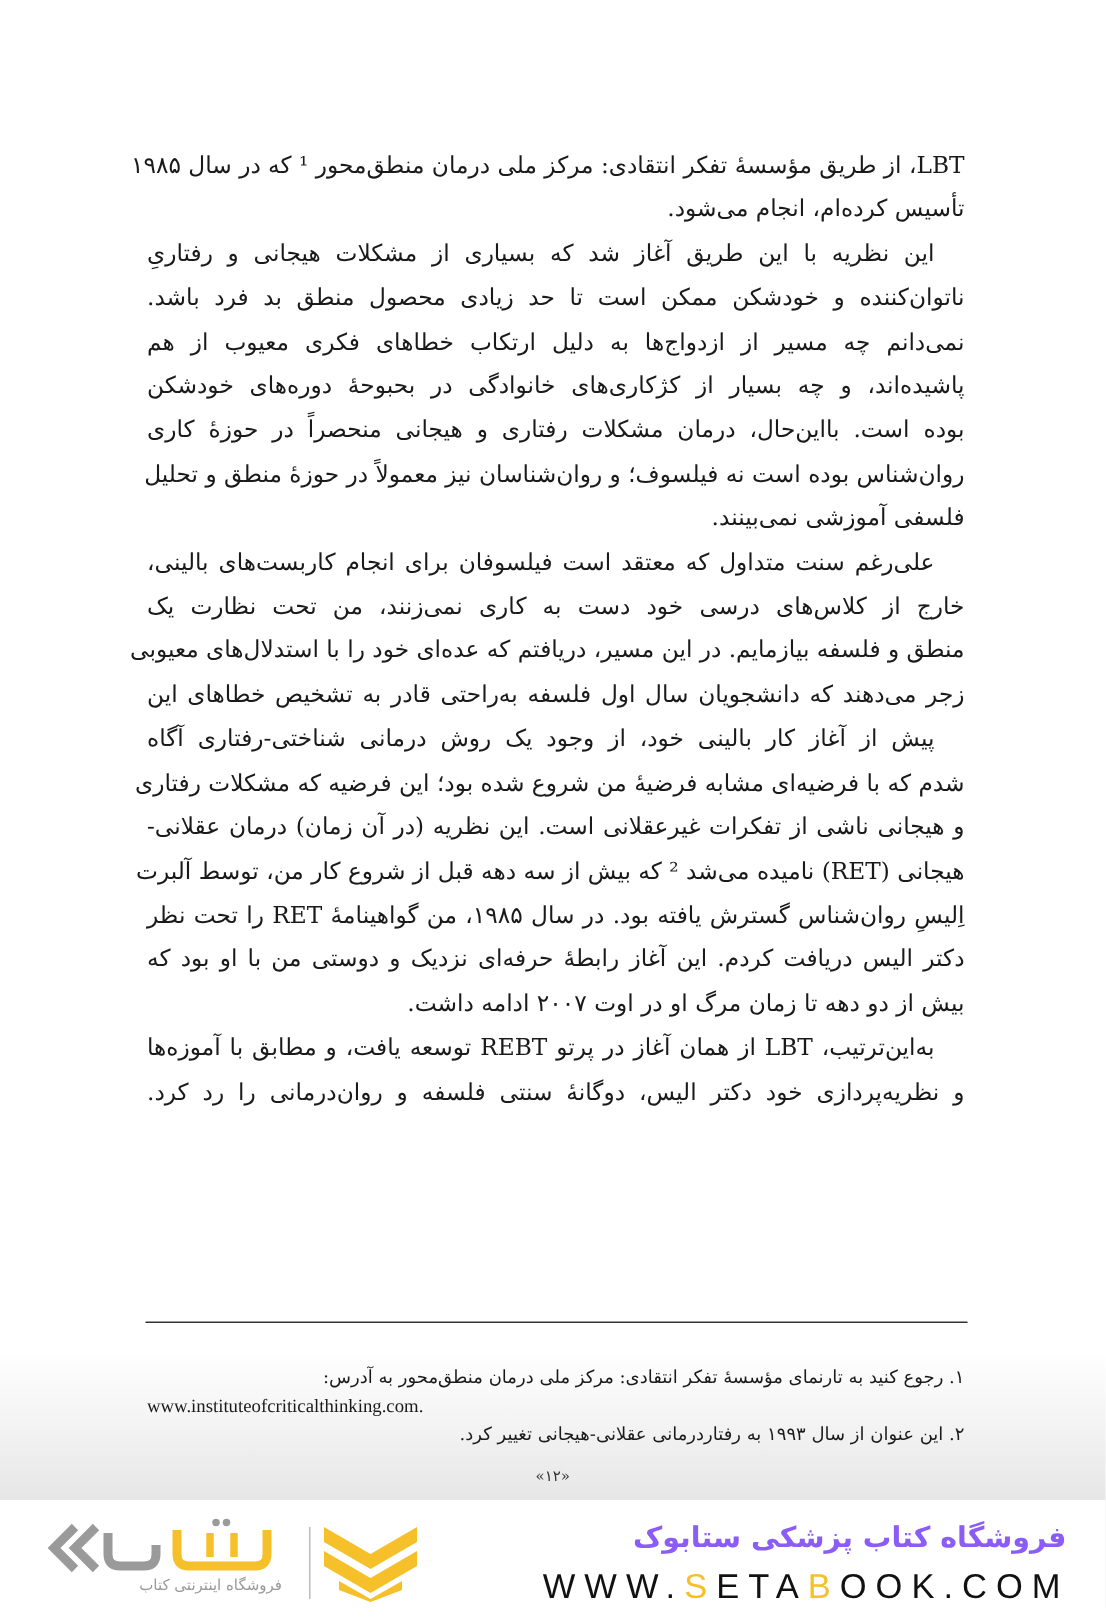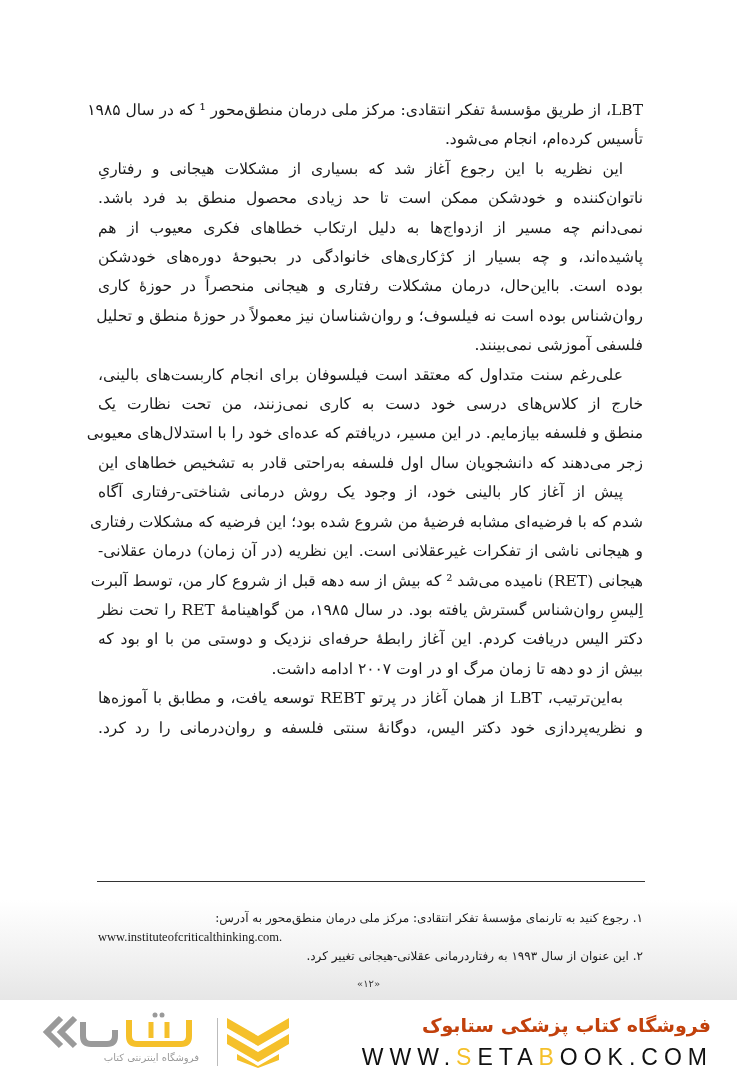--- a/index.html
+++ b/index.html
@@ -34,45 +34,45 @@
   .fn-url { direction: ltr; text-align: left; font-family: "Liberation Serif", serif; font-size: 12.5px; }
   .page-number {
     position: absolute; left: 0; width: 737px; top: 978px;
     text-align: center; font-size: 10px; color: #333; direction: rtl;
   }
   .banner {
     position: absolute; left: 0; top: 1000px; width: 737px; height: 80px; background: #ffffff;
   }
   .banner-title {
     position: absolute; right: 26px; top: 14px;
-    direction: rtl; font-family: "DejaVu Sans", sans-serif; font-size: 19px; color: #c2410c; font-weight: bold;
+    direction: rtl; font-family: "DejaVu Sans", sans-serif; font-size: 19px; color: #8b5cf6; font-weight: bold;
   }
   .banner-url {
     position: absolute; right: 24px; top: 44px;
     font-family: Liberation Sans, sans-serif; font-size: 23px; letter-spacing: 6px; color: #111;
   }
   .banner-url .accent { color: #f5c02a; }
-  .logo { position: absolute; left: 39px; top: 1012px; width: 250px; height: 58px; }
+  .logo { position: absolute; left: 28px; top: 1012px; width: 250px; height: 58px; }
   .logo-text-fa {
     position: absolute; left: 30px; top: 40px; width: 130px; text-align: right; direction: rtl;
     font-family: "DejaVu Sans", sans-serif; font-size: 10px; color: #999;
   }
   .logo-divider { position: absolute; left: 178px; top: 6px; width: 1px; height: 48px; background: #bbb; }
 </style>
 </head>
 <body>
 
 <div class="page">
   <div class="body-text">
     <div class="para">
       <span class="line">LBT، از طریق مؤسسهٔ تفکر انتقادی: مرکز ملی درمان منطق‌محور ¹ که در سال ۱۹۸۵</span>
       <span class="line last">تأسیس کرده‌ام، انجام می‌شود.</span>
     </div>
     <div class="para">
-      <span class="line indent">این نظریه با این رجوع آغاز شد که بسیاری از مشکلات هیجانی و رفتاریِ</span>
+      <span class="line indent">این نظریه با این طریق آغاز شد که بسیاری از مشکلات هیجانی و رفتاریِ</span>
       <span class="line">ناتوان‌کننده و خودشکن ممکن است تا حد زیادی محصول منطق بد فرد باشد.</span>
       <span class="line">نمی‌دانم چه مسیر از ازدواج‌ها به دلیل ارتکاب خطاهای فکری معیوب از هم</span>
       <span class="line">پاشیده‌اند، و چه بسیار از کژکاری‌های خانوادگی در بحبوحهٔ دوره‌های خودشکن</span>
       <span class="line">بوده است. بااین‌حال، درمان مشکلات رفتاری و هیجانی منحصراً در حوزهٔ کاری</span>
       <span class="line">روان‌شناس بوده است نه فیلسوف؛ و روان‌شناسان نیز معمولاً در حوزهٔ منطق و تحلیل</span>
       <span class="line last">فلسفی آموزشی نمی‌بینند.</span>
     </div>
     <div class="para">
       <span class="line indent">علی‌رغم سنت متداول که معتقد است فیلسوفان برای انجام کاربست‌های بالینی،</span>
       <span class="line">خارج از کلاس‌های درسی خود دست به کاری نمی‌زنند، من تحت نظارت یک</span>

